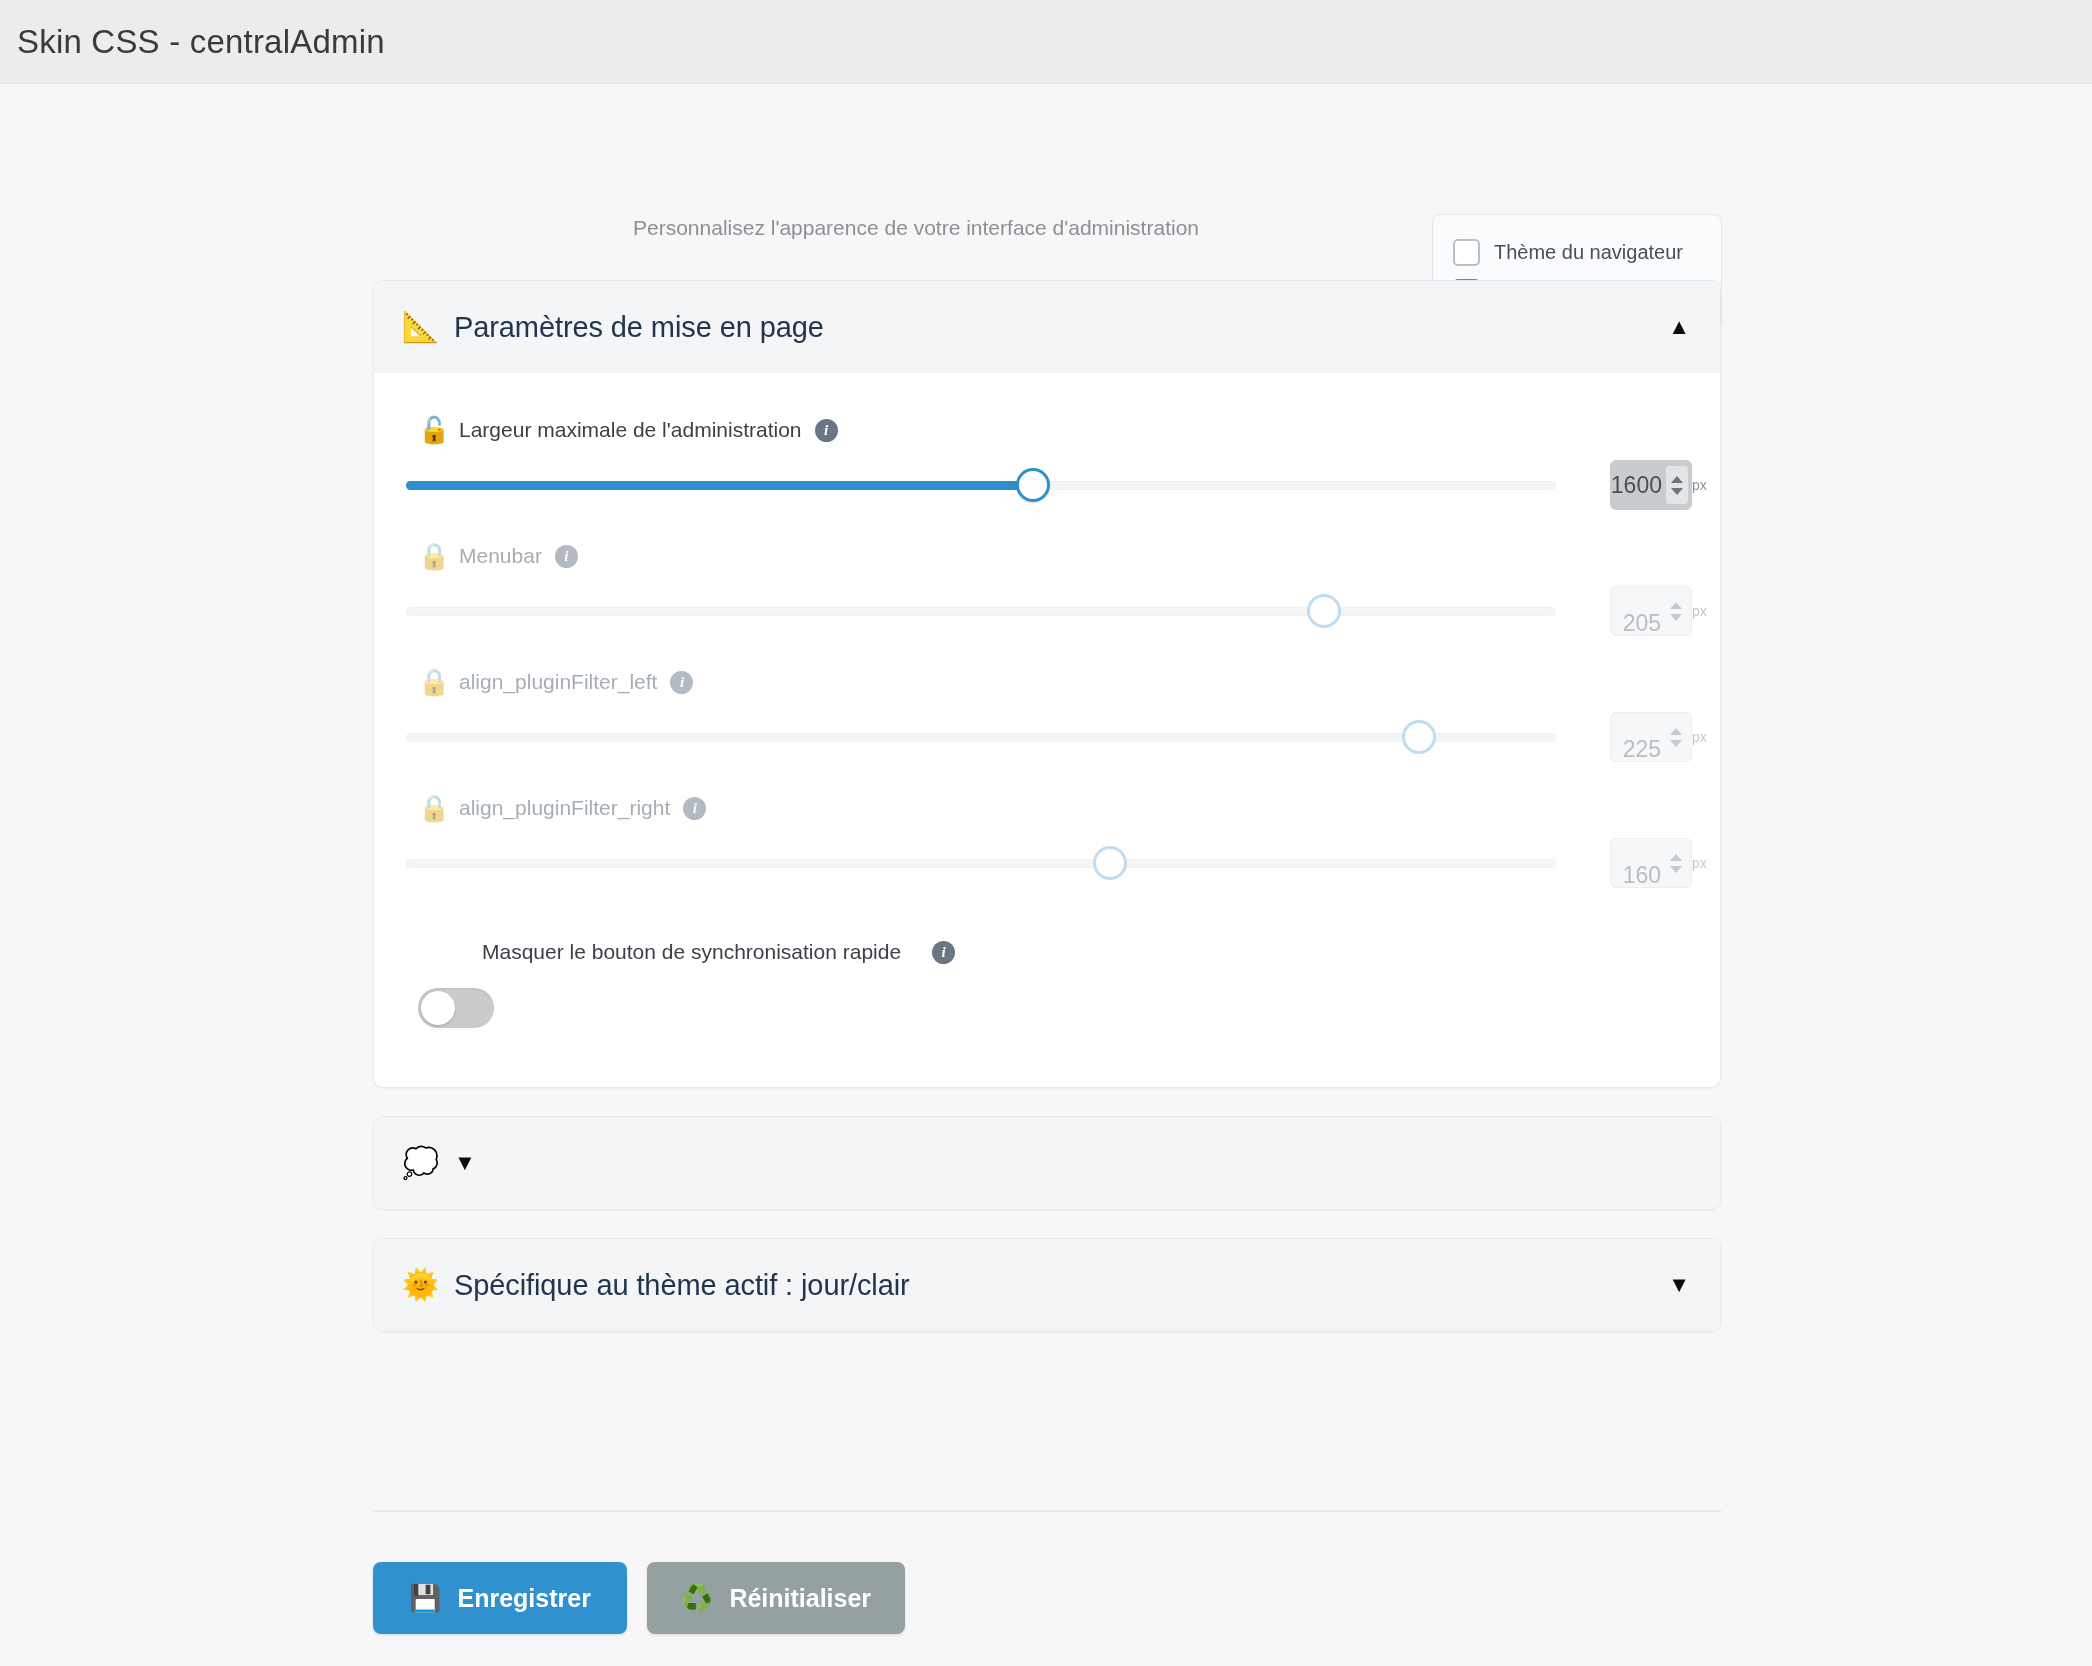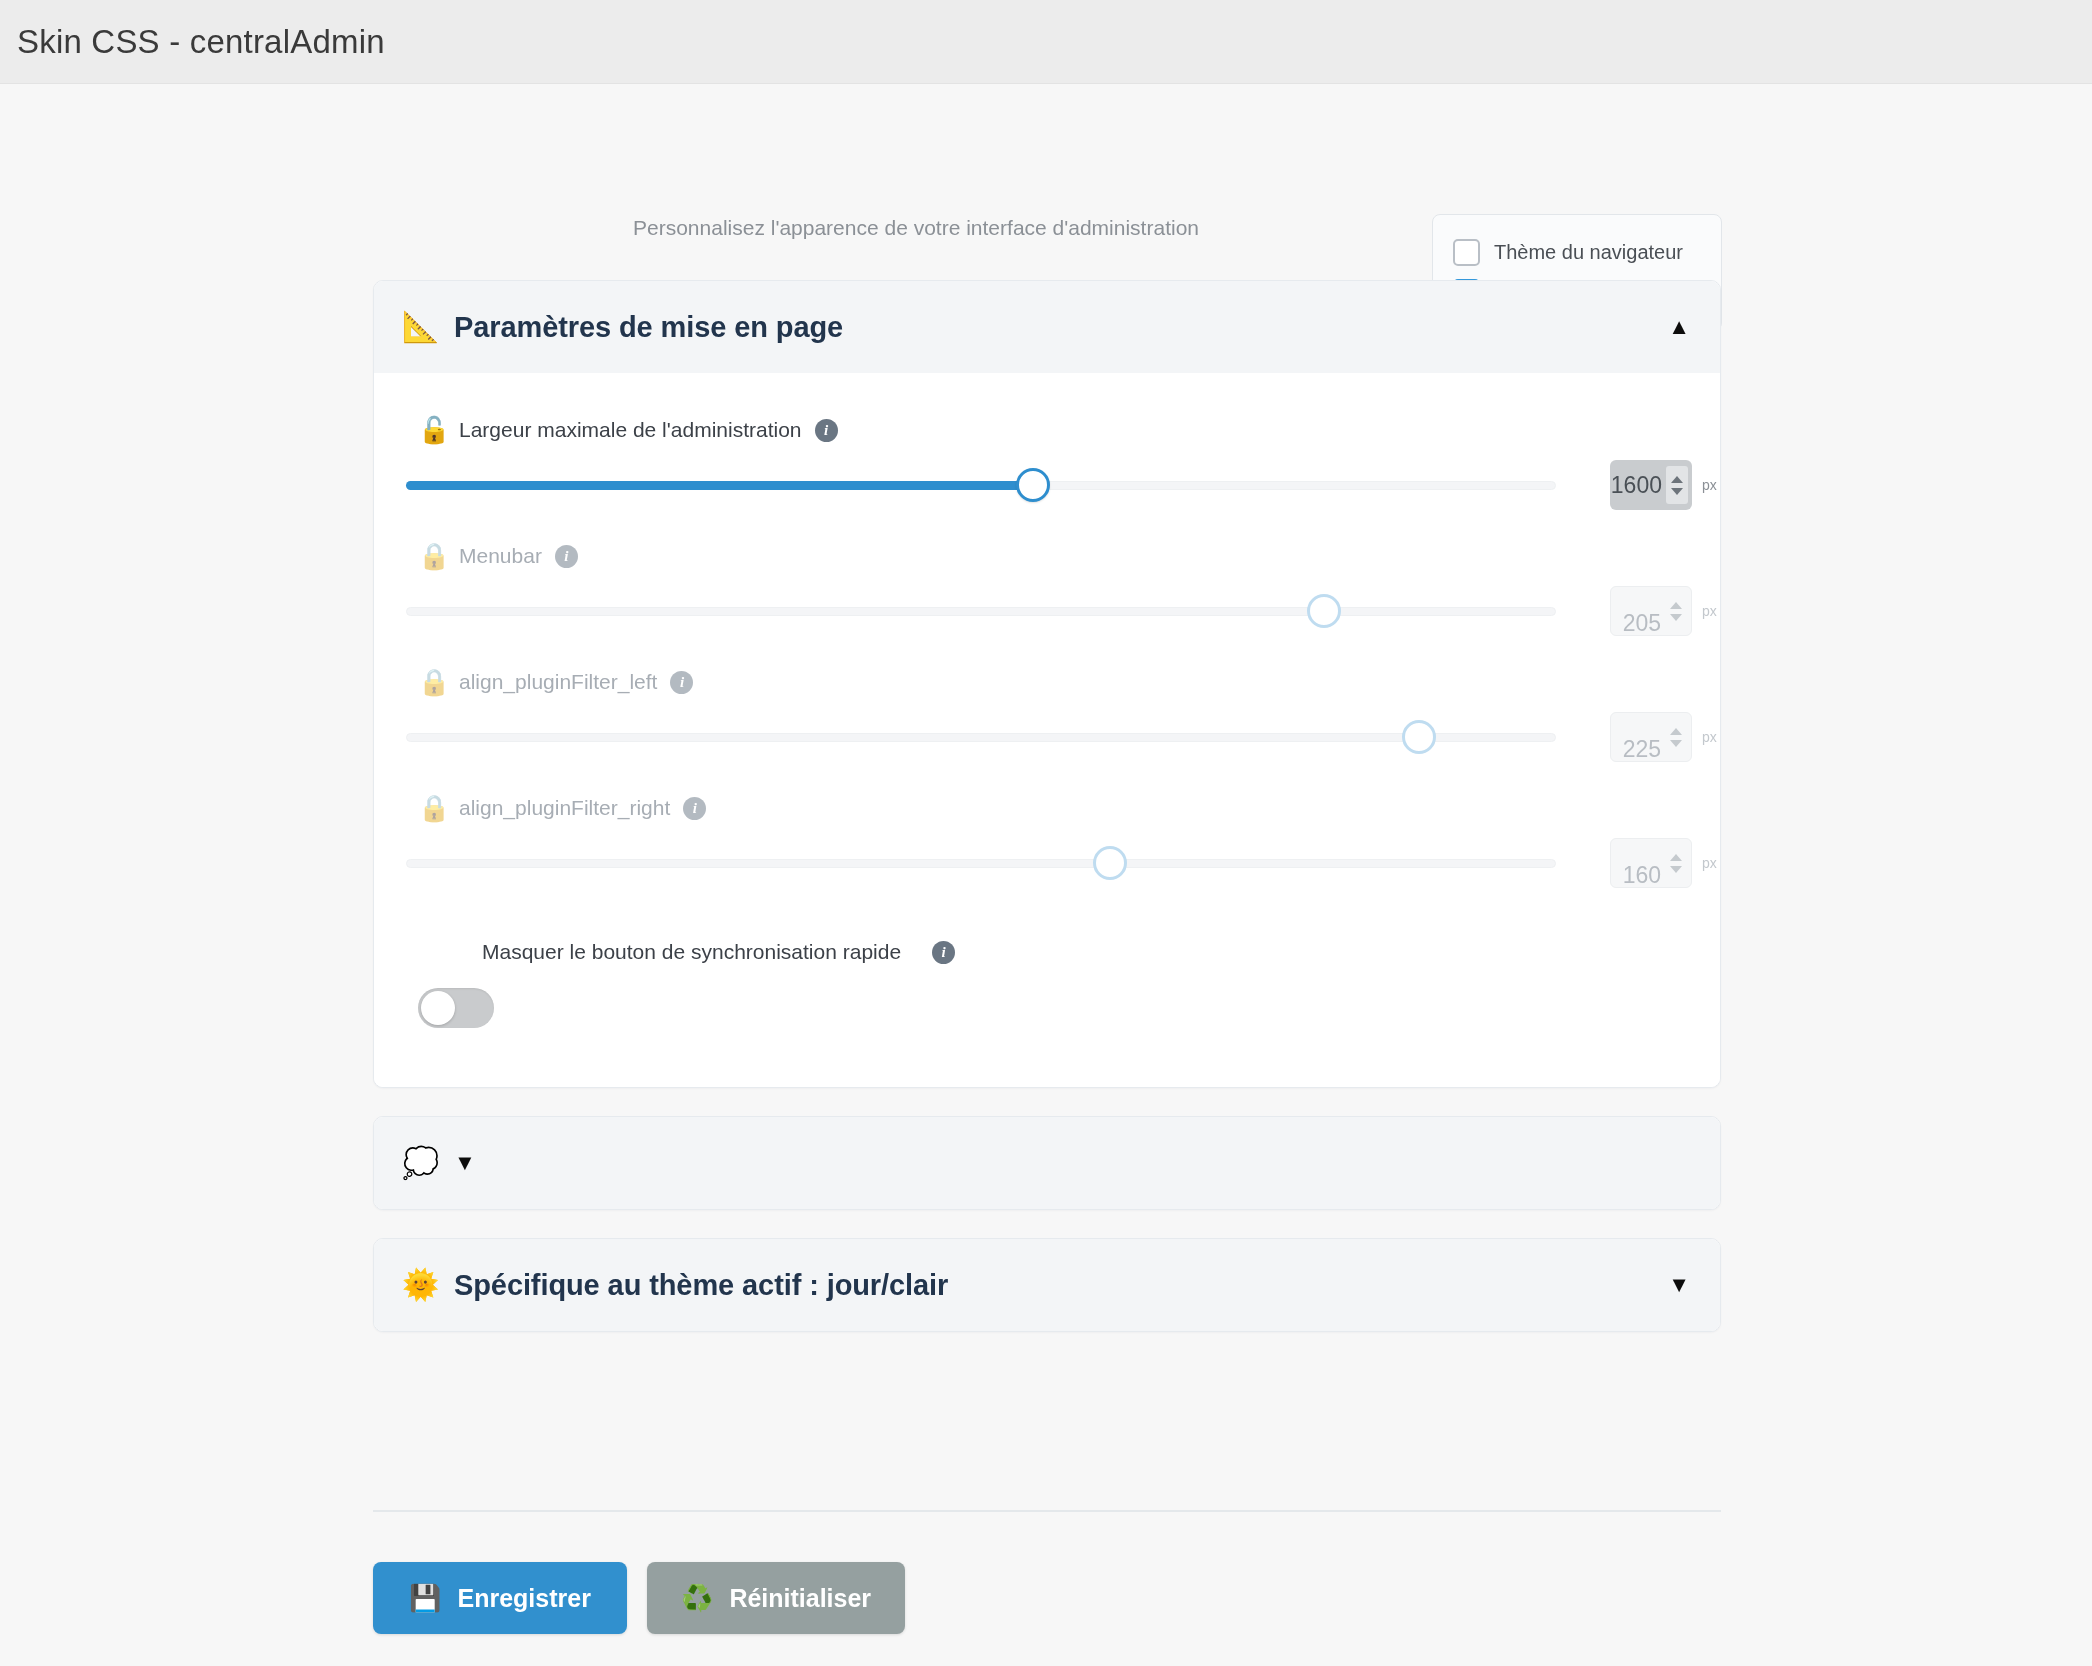--- a/index.html
+++ b/index.html
@@ -110,21 +110,21 @@
   }
   .panel-icon {
     font-size: 30px;
     line-height: 1;
     margin-right: 18px;
     width: 34px;
     text-align: center;
   }
   .panel-title {
     font-size: 29px;
-    font-weight: 700;
+    font-weight: 400;
     color: #22354d;
     letter-spacing: -.1px;
     flex: 1 1 auto;
   }
   .panel-caret {
     font-size: 22px;
     color: #0c0c0c;
     line-height: 1;
   }
   .panel-body {
@@ -206,21 +206,20 @@
     background: #ffffff;
     border: 3px solid #2e8ece;
     box-shadow: 0 1px 2px rgba(0,0,0,.12);
   }
   .ctrl-row.disabled .thumb { border-color: #bfdcf0; box-shadow: none; }
 
   .num-box {
     margin-left: 18px;
     display: flex;
     align-items: center;
-    gap: 10px;
     padding-left: 36px;
   }
   .num-field {
     width: 82px;
     height: 50px;
     border-radius: 6px;
     background: #c9cccf;
     display: flex;
     align-items: center;
     justify-content: flex-end;

